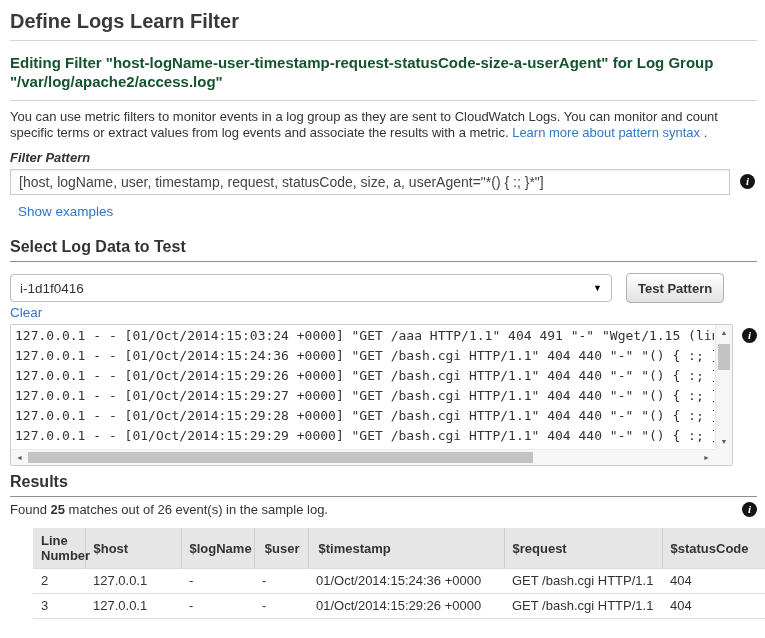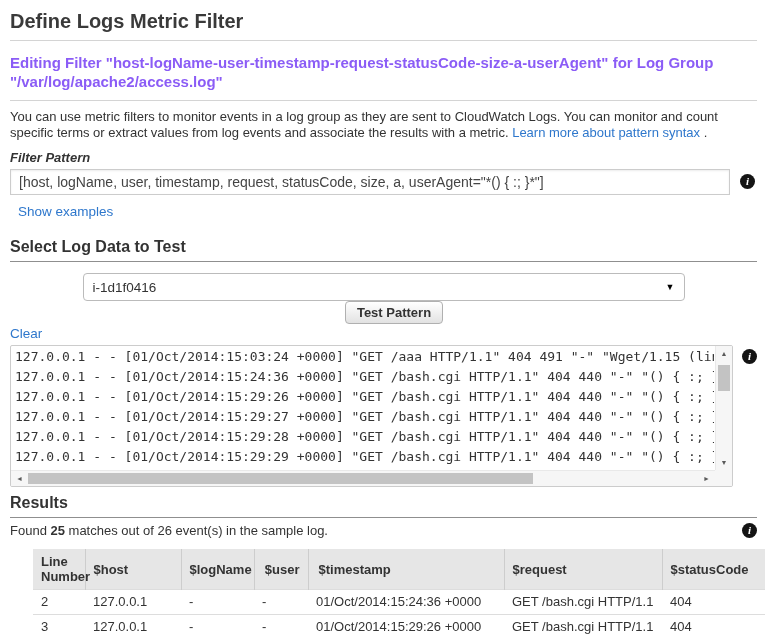--- a/index.html
+++ b/index.html
@@ -10,21 +10,21 @@
     font-family:"Liberation Sans", sans-serif;
   }
   .page { padding:8px 8px 0 10px; width:765px; }
   a { color:#2e77cc; text-decoration:none; cursor:pointer;text-align:center; }
 
   h1.title {
     font-size:20px; line-height:22px; font-weight:bold; color:#3a3a3a;
     margin:2px 0 0 0; padding-bottom:8px; border-bottom:1px solid #d4d4d4;
   }
   h2.subtitle {
-    font-size:15px; line-height:19px; font-weight:bold; color:#8b5cf6;
+    font-size:15px; line-height:19px; font-weight:bold; color:#14532d;
     margin:12px 0 0 0; padding-bottom:9px; border-bottom:1px solid #d4d4d4;
   }
   .intro { margin-top:8px; font-size:13px; line-height:15.5px; color:#333; width:747px; }
 
   .fp-label { margin-top:10px; font-size:13px; font-weight:bold;font-style:italic; }
   .fp-row { margin-top:4px; display:flex; align-items:flex-start; }
   .fp-input {
     width:720px; height:26px; border:1px solid #ccc; border-radius:0;
     padding:3px 8px; font-size:14px; color:#444;
     font-family:"Liberation Sans", sans-serif;
@@ -38,29 +38,29 @@
   }
   .fp-row .info-icon { margin-left:10px; margin-top:5px; }
   .show-examples { display:inline-block; margin:9px 0 0 8px; font-size:13.5px; }
 
   .section-h {
     font-size:16px; line-height:17px; font-weight:bold; color:#333;
     margin:18px 0 0 0; padding-bottom:6px; border-bottom:1px solid #8f8f8f;
     width:747px;
   }
 
-  .select-row { margin-top:11px; display:flex; align-items:center;flex-direction:column; }
+  .select-row { margin-top:11px; display:flex; align-items:center; }
   .select-box {
     width:602px; height:28px; border:1px solid #bbb; border-radius:4px;
     background:#fff; display:flex; align-items:center; justify-content:space-between;
     padding:0 9px; font-size:13.5px; color:#333; cursor:pointer;
   }
   .select-arrow { font-size:9px; color:#000; }
   .btn {
-    margin-left:21px; height:23px; padding:0 11px; cursor:pointer;
+    margin-left:14px; height:30px; padding:0 11px; cursor:pointer;
     border:1px solid #b0b0b0; border-radius:4px;
     background:linear-gradient(#ffffff, #e2e2e2);
     font-family:"Liberation Sans", sans-serif;
     font-size:13px; font-weight:bold; color:#333;
   }
   .clear-link { display:inline-block; font-size:13.5px; }
 
   .log-row { margin-top:3px; display:flex; align-items:flex-start; }
   .log-box {
     position:relative; width:732px; height:142px;
@@ -117,21 +117,21 @@
   table.results td {
     padding:5px 8px; border-top:1px solid #ddd; background:#fff; line-height:14px;
   }
   table.results tr.filler td { height:12px; }
 </style>
 </head>
 <body>
 
 <div class="page">
 
-  <h1 class="title">Define Logs Metric Filter</h1>
+  <h1 class="title">Define Logs Learn Filter</h1>
 
   <h2 class="subtitle">Editing Filter "host-logName-user-timestamp-request-statusCode-size-a-userAgent" for Log Group "/var/log/apache2/access.log"</h2>
 
   <div class="intro"><span>You can use metric filters to monitor events in a log group as they are sent to CloudWatch Logs. You can monitor and count specific terms or extract values from log events and associate the results with a metric. </span><a>Learn more about pattern syntax</a><span> .</span></div>
 
   <div class="fp-label">Filter Pattern</div>
   <div class="fp-row">
     <input class="fp-input" type="text" value="[host, logName, user, timestamp, request, statusCode, size, a, userAgent=&quot;*() { :; }*&quot;]" style="">
     <span class="info-icon">i</span>
   </div>

